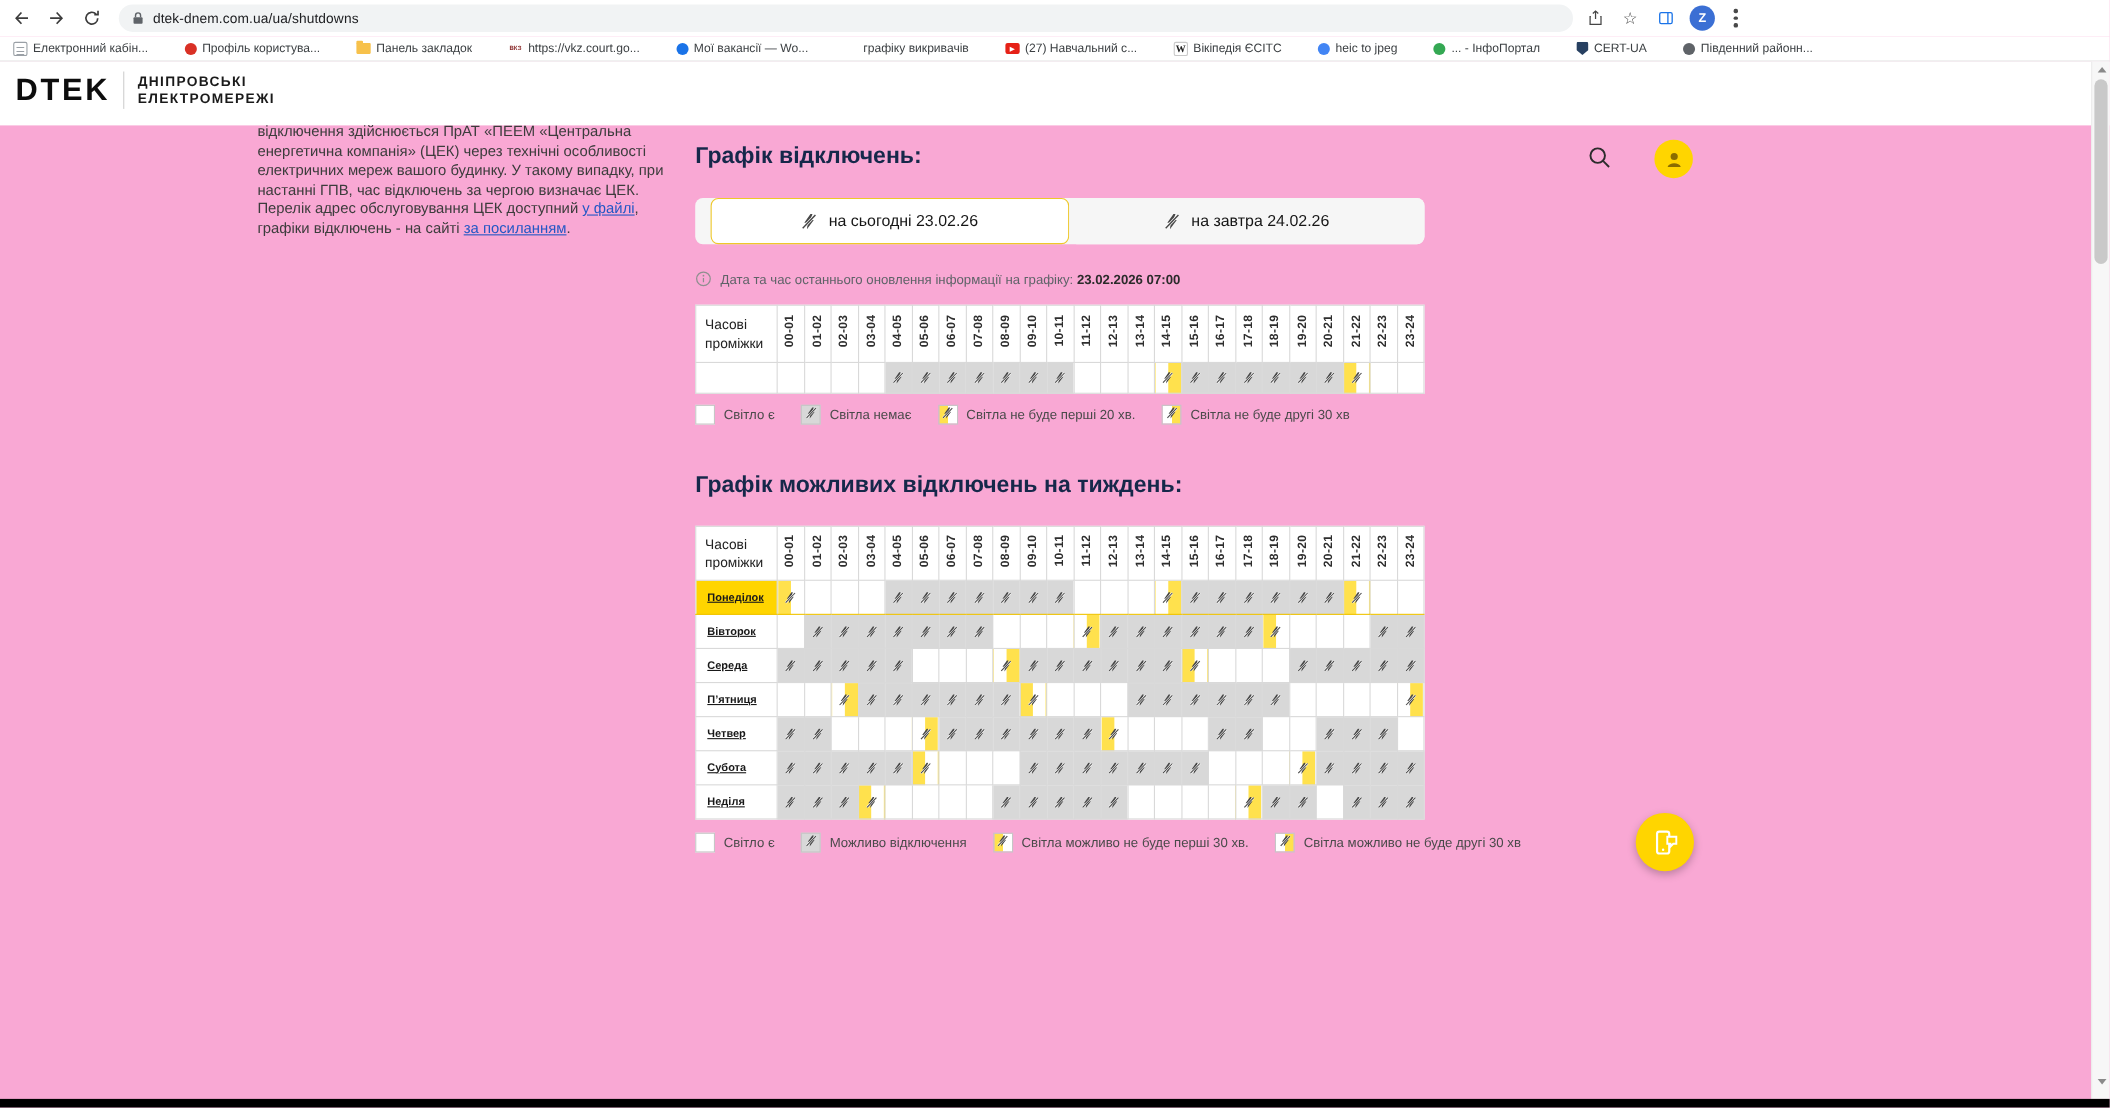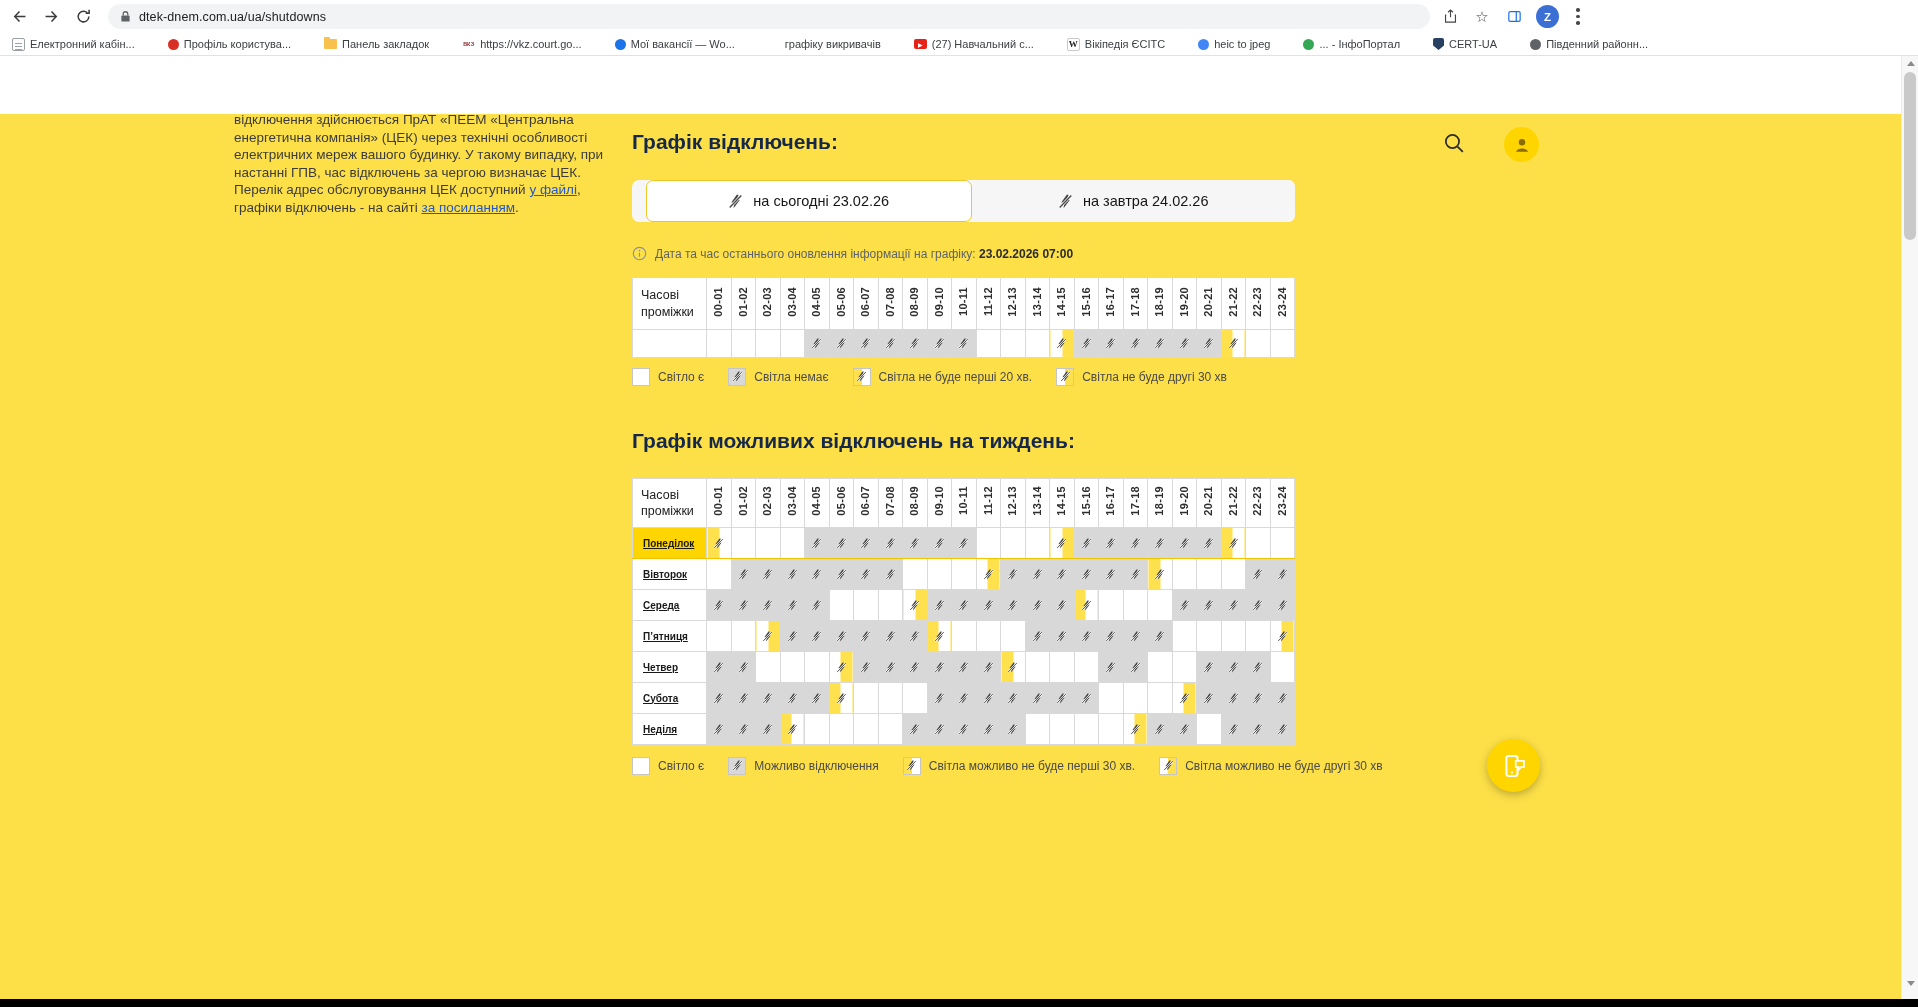--- a/index.html
+++ b/index.html
@@ -1,18 +1,18 @@
 <!DOCTYPE html>
 <html><head>
 <meta charset="utf-8">
 <style>
   * { margin:0; padding:0; box-sizing:border-box; }
   html,body { width:1918px; height:1007px; }
   body { font-family:"Liberation Sans", sans-serif; background:#fff; overflow:hidden; position:relative; }
-  .screen { position:absolute; inset:0; background:#fde047; }
+  .screen { position:absolute; inset:0; background:#f9a8d4; }
 
   
   .chrome-toolbar { position:absolute; left:0; top:0; width:1918px; height:33px; background:#fff; display:flex; align-items:center; }
   .nav-btn { width:26px; height:26px; display:flex; align-items:center; justify-content:center; margin-left:6px; border-radius:50%; cursor:pointer; }
   .nav-btn svg { width:17px; height:17px; }
   .url-bar { margin-left:12px; width:1322px; height:25px; background:#f1f3f4; border-radius:13px; display:flex; align-items:center; padding:0 12px; }
   .url-bar .lock { width:11px; height:13px; margin-right:8px; flex:none; }
   .url-text { font-size:12.5px; color:#202124; letter-spacing:.1px; }
   .toolbar-right { display:flex; align-items:center; margin-left:10px; gap:12px; }
   .tb-ico { width:20px; height:20px; display:flex; align-items:center; justify-content:center; cursor:pointer; }
@@ -247,20 +247,28 @@
       </div>
       <div class="bm-item">
         <span>
           <span class="fv fv-circle" style="background:#5f6368"></span>
         </span>
         <span>Південний районн...</span>
       </div>
     </div>
 
   <div class="site-header">
+    <div class="logo-wrap">
+      <span class="logo-main">DTEK</span>
+      <span class="logo-divider"></span>
+      <span class="logo-sub">
+        <span>ДНІПРОВСЬКІ</span><br>
+        <span>ЕЛЕКТРОМЕРЕЖІ</span>
+      </span>
+    </div>
     <div class="hdr-search">
       <svg viewBox="0 0 20 20" fill="none" stroke="#2c2c2c" stroke-width="1.6">
           <circle cx="8.6" cy="8.6" r="6"></circle>
           <line x1="13.2" y1="13.2" x2="18" y2="18"></line>
         </svg>
     </div>
     <div class="hdr-account">
       <svg viewBox="0 0 24 24">
           <circle cx="12" cy="8.7" r="3.9" fill="#8a6d00"></circle>
           <path d="M4.8 20.2 c1.6-5.4 12.8-5.4 14.4 0 z" fill="#8a6d00"></path>

